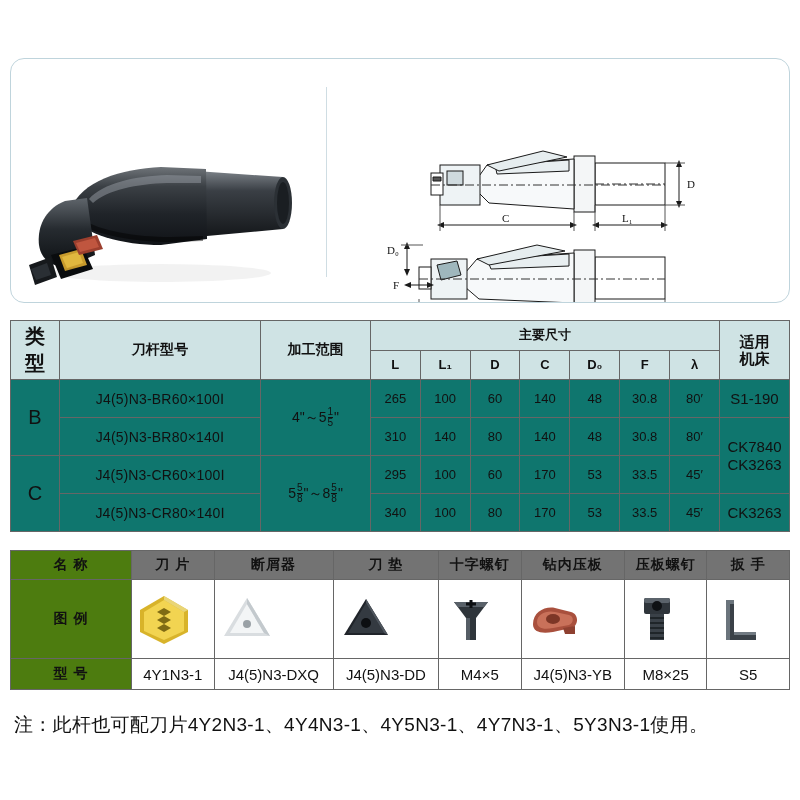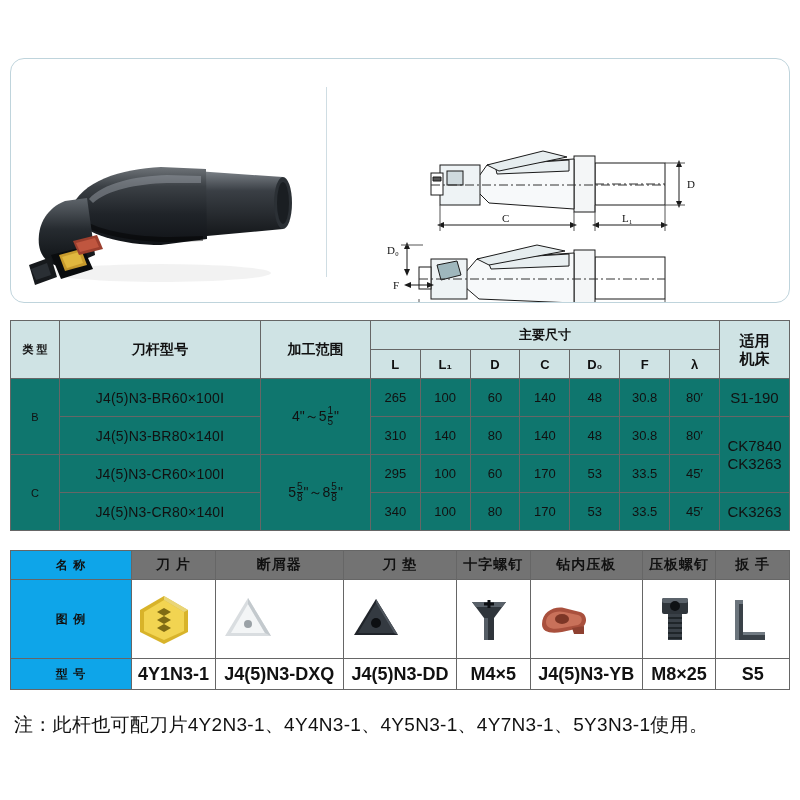--- a/index.html
+++ b/index.html
@@ -66,21 +66,21 @@
   }
   .spec-table th {
     background: #cfe3e4;
     font-weight: bold;
     height: 24px;
   }
   .th-tall { height: 56px; }
   .cell-type {
     background: #eef4f3;
     font-weight: bold;
-    font-size: 11px;
+    font-size: 20px;
     width: 42px;
   }
   .cell-model {
     width: 195px;
     font-size: 14px;
     height: 33px;
     letter-spacing: .2px;
     margin-top: 16px;
   }
   .cell-range {
@@ -122,31 +122,31 @@
     padding: 1px;
   }
   .parts-table .hdr {
     background: #737373;
     font-weight: bold;
     height: 26px;
     font-size: 14px;
     letter-spacing: 1px;
   }
   .parts-table .rowlabel {
-    background: #0ea5e9;
+    background: #4d7c0f;
     font-weight: bold;
-    font-size: 12px;
+    font-size: 14px;
     letter-spacing: 1px;
     width: 118px;
   }
   .parts-table .imgcell { height: 76px; }
   .parts-table .modelcell {
     height: 28px;
-    font-size: 18px;
-    font-weight: bold;
+    font-size: 15px;
+    font-weight: normal;
   }
 
   
   .note {
     position: absolute;
     left: 14px;
     top: 712px;
     font-size: 19px;
     color: #111;
     letter-spacing: .3px;

